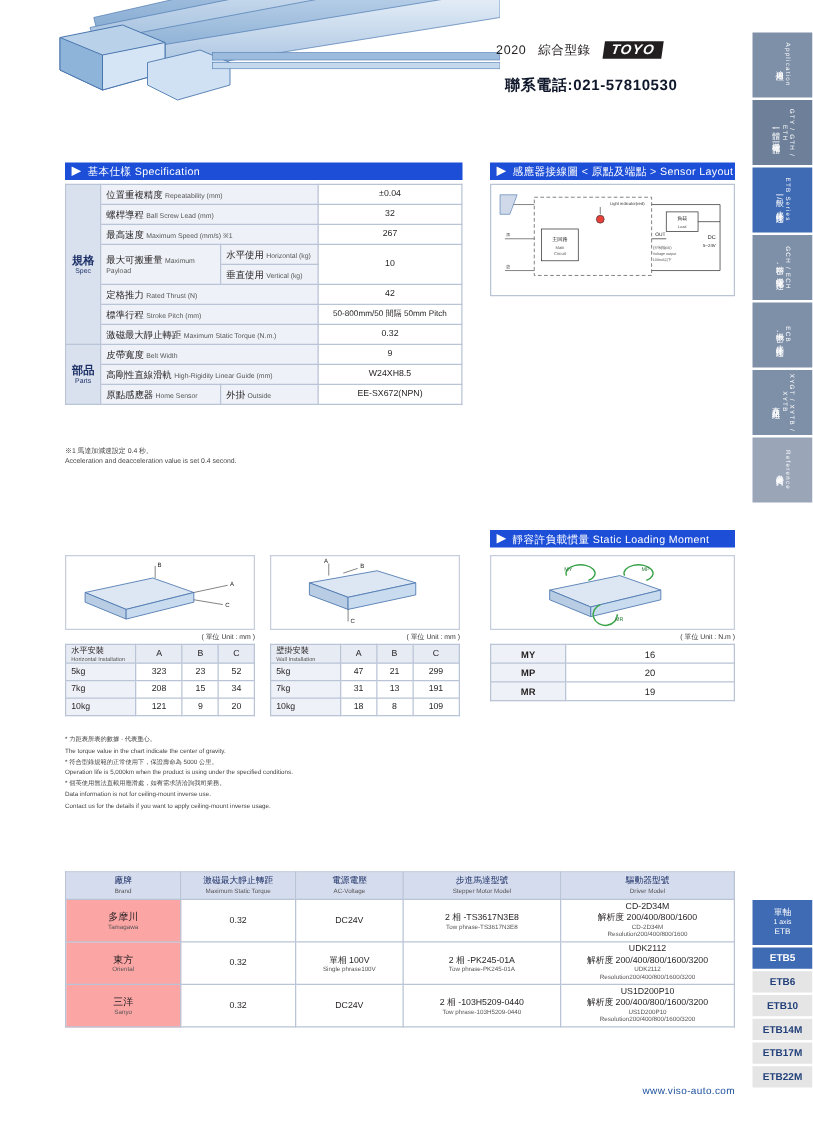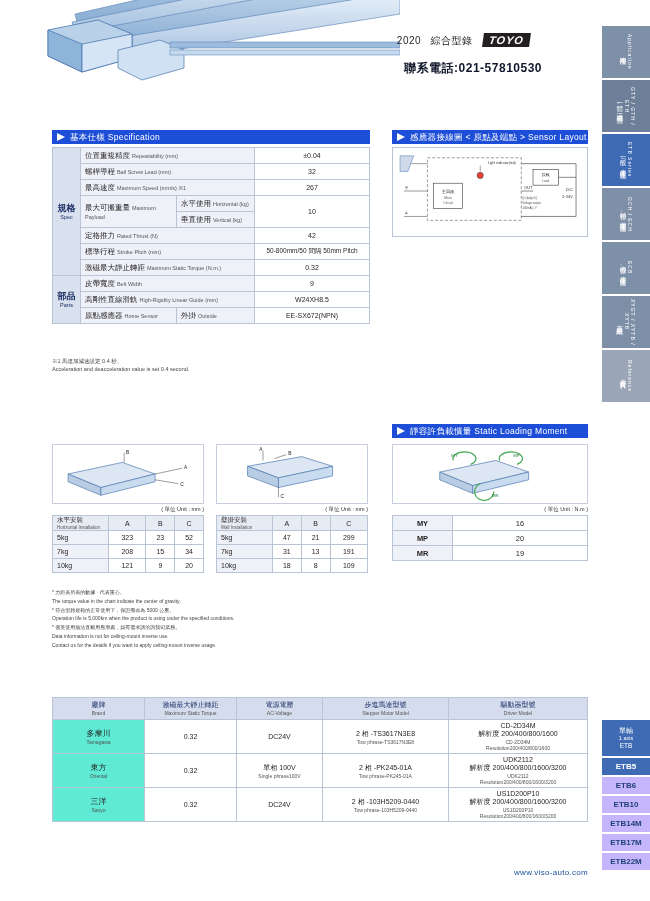--- a/index.html
+++ b/index.html
@@ -50,21 +50,21 @@
   .st5 { background:#7e8fa8; }
   .st6 { background:#9aa6b8; }
 
   
   .model-tabs { position:absolute; right:0; top:720px; width:48px; }
   .model-head {
     width:48px; background:#3f6ab4; color:#fff; text-align:center;
     font-size:7px; padding:6px 0 5px; line-height:1.3;
   }
   .model-item {
-    width:48px; background:#c4b5fd; color:#22407a;
+    width:48px; background:#e5e5e5; color:#22407a;
     font-size:8px; text-align:center; padding:4px 0; margin-top:2px;
     font-weight:bold;
   }
   .model-item.active { background:#3f6ab4; color:#ffffff; }
 
   
   .sec-title {
     position:absolute; height:14px; background:#1d4ed8;
     color:#ffffff; font-size:8.5px; line-height:14px;
     padding-left:18px; letter-spacing:.3px;
@@ -122,21 +122,21 @@
   
   .mb-wrap { position:absolute; left:52px; top:678px; width:536px; }
   .mb-table { width:536px; font-size:7px; }
   .mb-table th {
     background:#d5dced; border:1px solid #b9c4d6; height:22px;
     font-weight:normal; color:#1b2f66; line-height:1.25;
   }
   .mb-table td {
     border:1px solid #b9c4d6; height:34px; text-align:center; color:#231f20;
   }
-  .mb-table td.brand { background:#5eead4; }
+  .mb-table td.brand { background:#fca5a5; }
   .mb-table th .en, .mb-table td .en { font-size:5px; color:#555; display:block; }
   .mb-table td .cn2 { font-size:8px; }
 
   .site { position:absolute; right:62px; top:868px; font-size:8px; color:#1a4f9c; letter-spacing:.3px; }
 </style>
 </head>
 <body>
 
 <div class="page">
 

